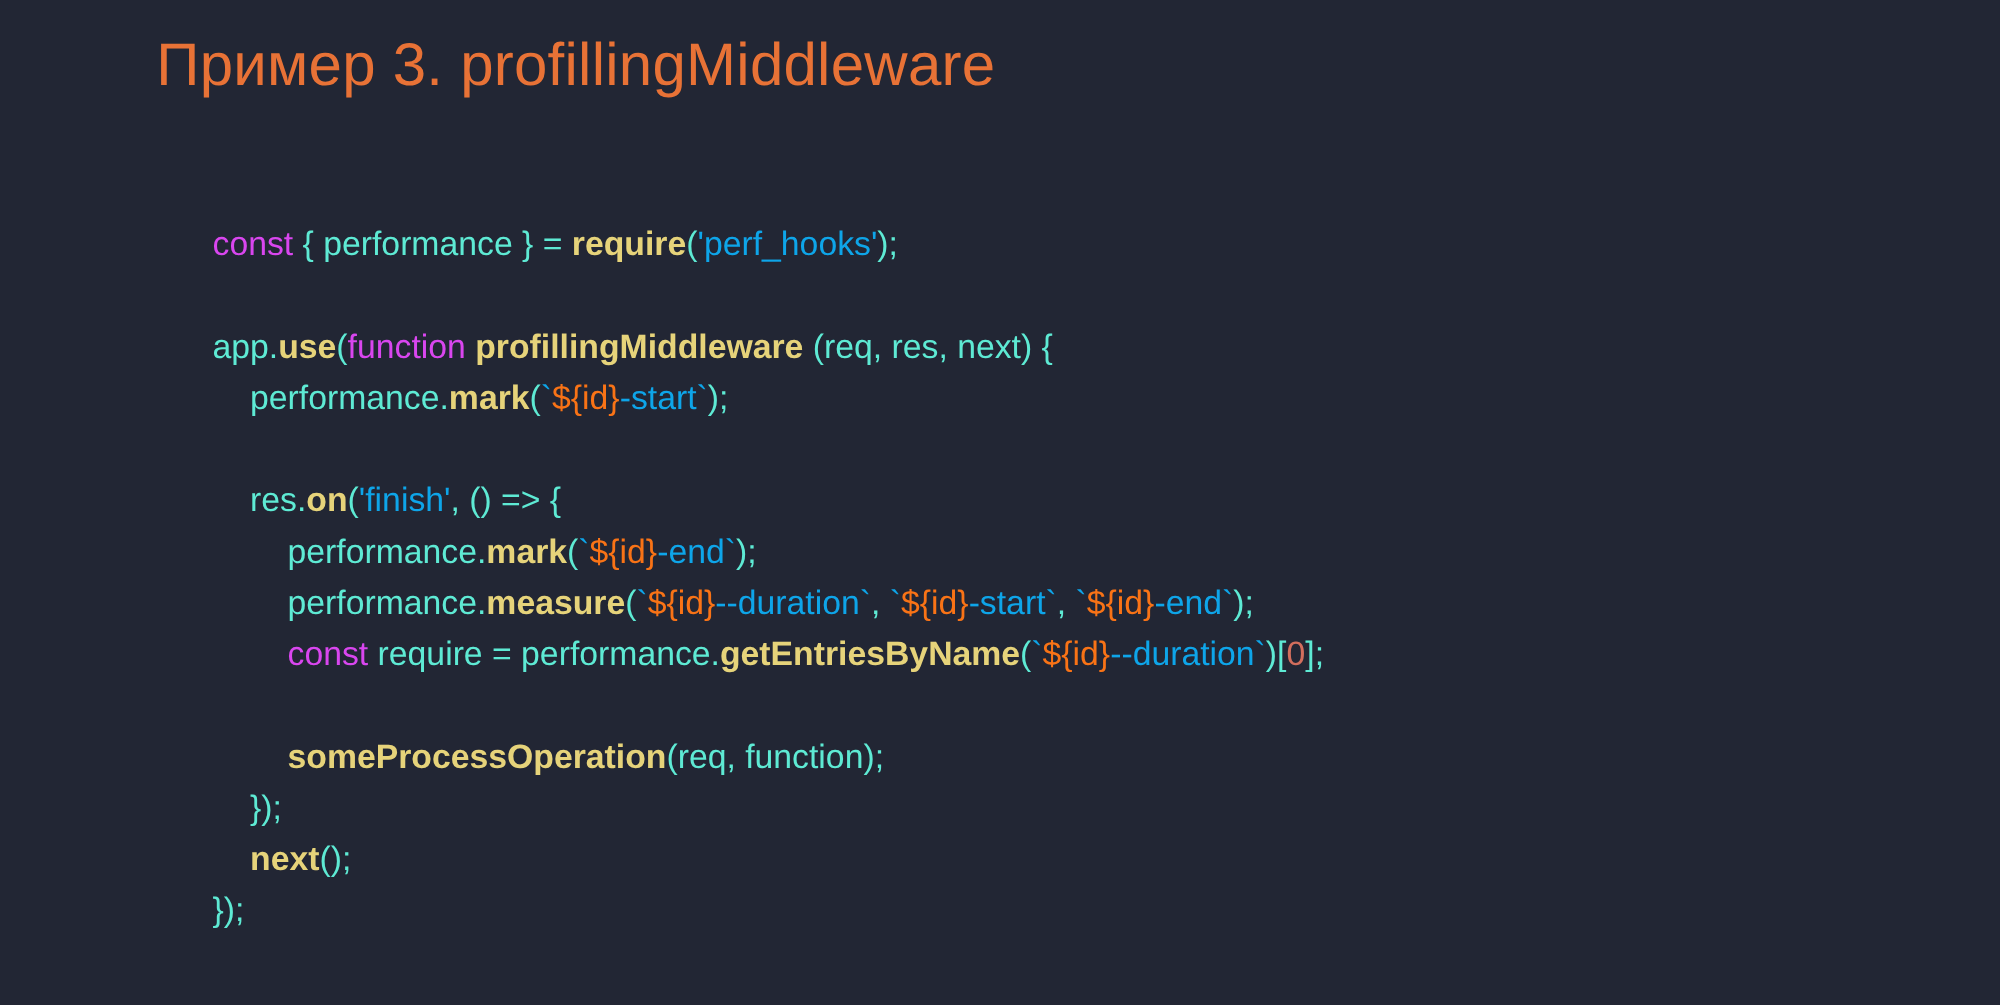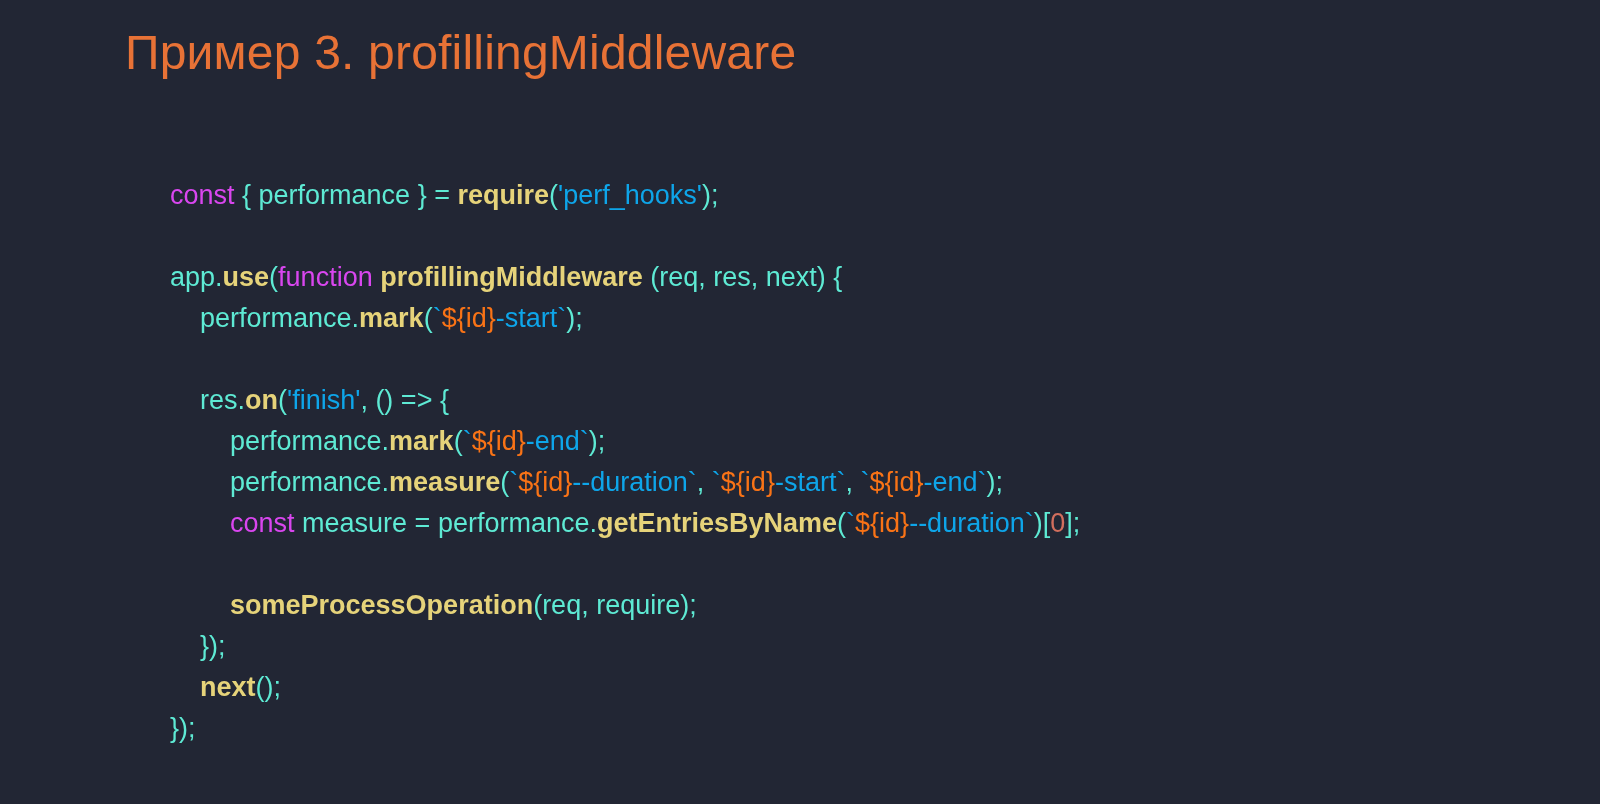--- a/index.html
+++ b/index.html
@@ -51,19 +51,19 @@
   <div class="title">Пример 3. profillingMiddleware</div>
 
   <div class="code"><span><span class="kw">const</span><span class="def"> { performance } = </span><span class="fn">require</span><span class="def">(</span><span class="str">'perf_hooks'</span><span class="def">);</span></span>
 <span></span>
 <span><span class="def">app.</span><span class="fn">use</span><span class="def">(</span><span class="kw">function</span><span class="def"> </span><span class="fn">profillingMiddleware</span><span class="def"> (req, res, next) {</span></span>
 <span><span class="def">    </span><span class="def">performance.</span><span class="fn">mark</span><span class="def">(</span><span class="str">`</span><span class="intp">${id}</span><span class="str">-start</span><span class="str">`</span><span class="def">);</span></span>
 <span></span>
 <span><span class="def">    </span><span class="def">res.</span><span class="fn">on</span><span class="def">(</span><span class="str">'finish'</span><span class="def">, () =&gt; {</span></span>
 <span><span class="def">        </span><span class="def">performance.</span><span class="fn">mark</span><span class="def">(</span><span class="str">`</span><span class="intp">${id}</span><span class="str">-end</span><span class="str">`</span><span class="def">);</span></span>
 <span><span class="def">        </span><span class="def">performance.</span><span class="fn">measure</span><span class="def">(</span><span class="str">`</span><span class="intp">${id}</span><span class="str">--duration</span><span class="str">`</span><span class="def">, </span><span class="str">`</span><span class="intp">${id}</span><span class="str">-start</span><span class="str">`</span><span class="def">, </span><span class="str">`</span><span class="intp">${id}</span><span class="str">-end</span><span class="str">`</span><span class="def">);</span></span>
-<span><span class="def">        </span><span class="kw">const</span><span class="def"> measure = performance.</span><span class="fn">getEntriesByName</span><span class="def">(</span><span class="str">`</span><span class="intp">${id}</span><span class="str">--duration</span><span class="str">`</span><span class="def">)[</span><span class="num">0</span><span class="def">];</span></span>
+<span><span class="def">        </span><span class="kw">const</span><span class="def"> require = performance.</span><span class="fn">getEntriesByName</span><span class="def">(</span><span class="str">`</span><span class="intp">${id}</span><span class="str">--duration</span><span class="str">`</span><span class="def">)[</span><span class="num">0</span><span class="def">];</span></span>
 <span></span>
-<span><span class="def">        </span><span class="fn">someProcessOperation</span><span class="def">(req, require);</span></span>
+<span><span class="def">        </span><span class="fn">someProcessOperation</span><span class="def">(req, function);</span></span>
 <span><span class="def">    </span><span class="def">});</span></span>
 <span><span class="def">    </span><span class="fn">next</span><span class="def">();</span></span>
 <span><span class="def">});</span></span></div>
 </div>
 
 </body></html>

